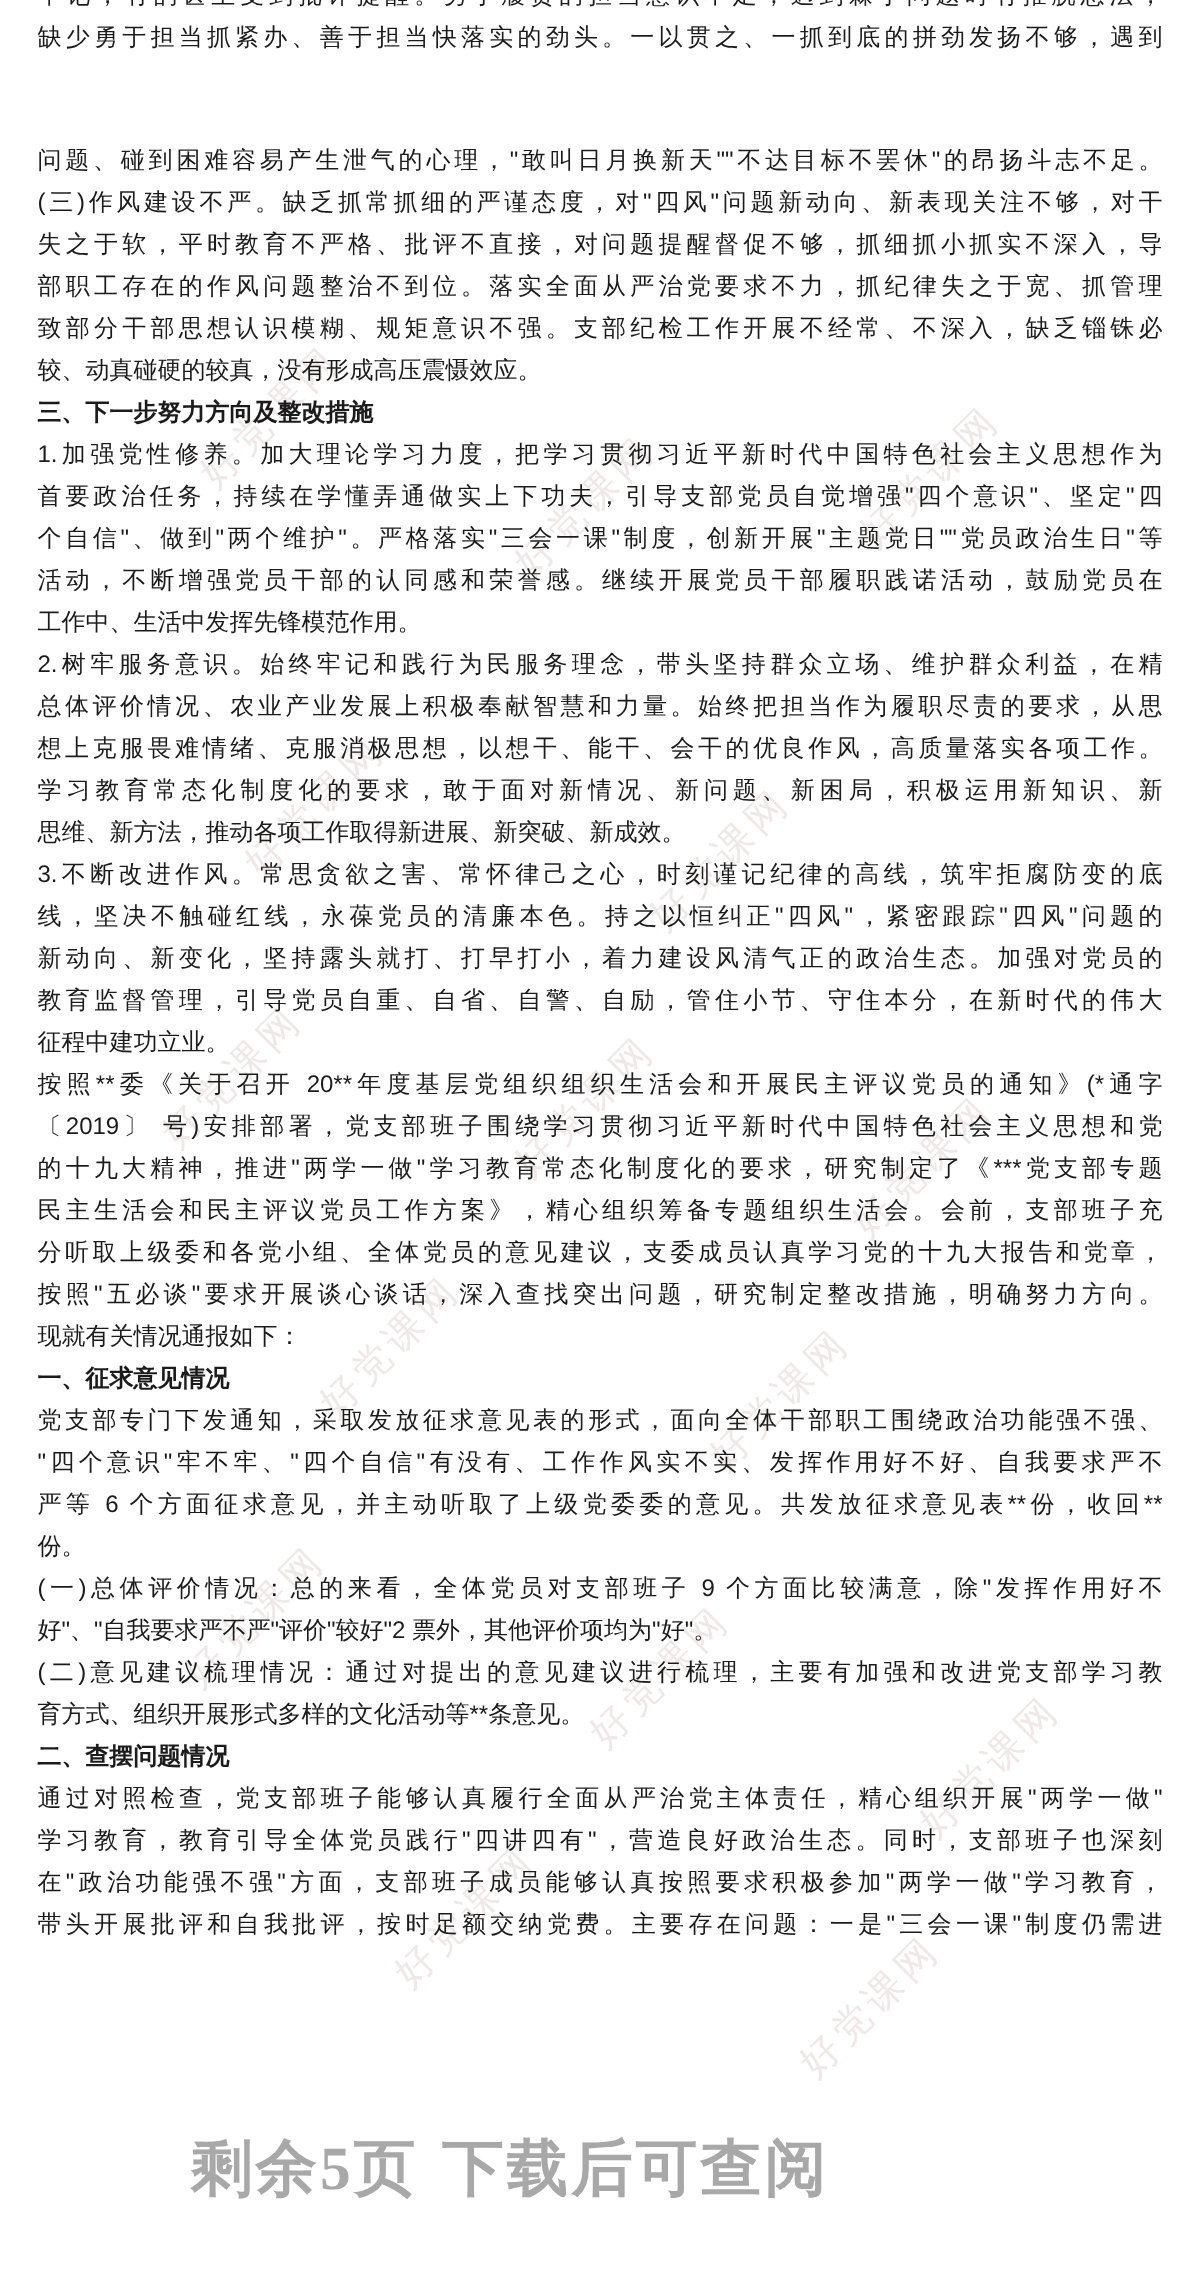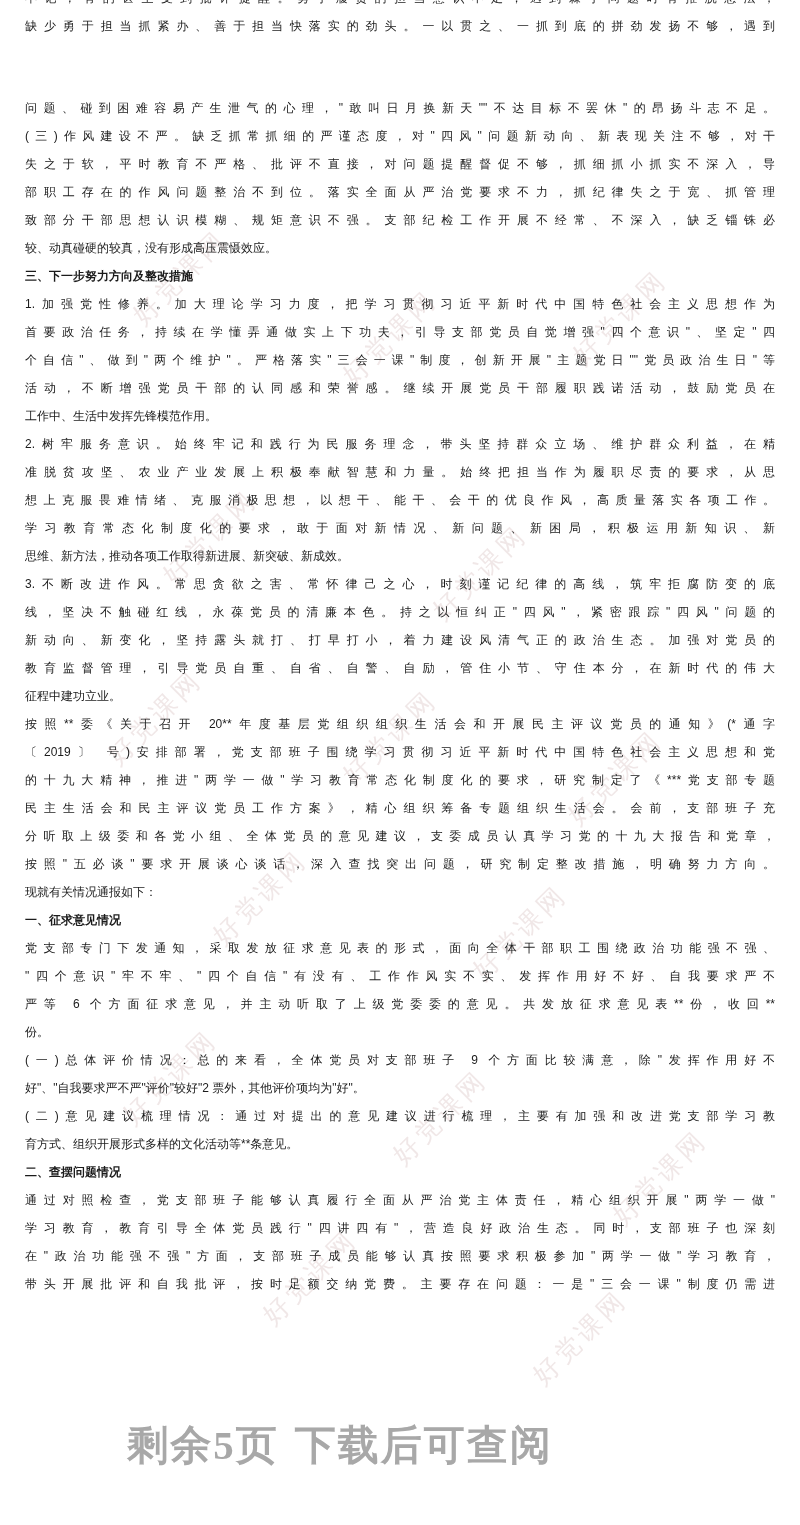--- a/index.html
+++ b/index.html
@@ -11,21 +11,21 @@
   .watermark-layer{position:absolute;inset:0;z-index:1;pointer-events:none;}
   .watermark{
     position:absolute;font-size:26px;letter-spacing:4px;
     color:#d9c2c2;opacity:.38;transform:rotate(-45deg);
     white-space:nowrap;font-family:"Liberation Sans","DejaVu Sans",sans-serif;
   }
   .content{position:absolute;left:25px;width:750px;top:-16px;z-index:2;}
   .block{margin:0;}
   .block.gap-before{margin-top:54px;}
   .line{
-    font-size:12px;line-height:28px;color:#1b1b1b;
+    font-size:16px;line-height:28px;color:#1b1b1b;
     text-align:justify;text-align-last:left;
   }
   .line.fill{text-align-last:justify;}
   .block.h .line{font-weight:bold;}
   .banner{
     position:absolute;top:1420px;left:0;width:800px;z-index:2;
     display:flex;justify-content:center;align-items:baseline;
     transform:translateX(-60px);
     font-family:"Liberation Serif","DejaVu Serif",serif;
     font-weight:bold;font-size:41px;line-height:50px;color:#a8a8a8;
@@ -74,21 +74,21 @@
     </div>
     <div class="block p">
       <div class="line fill">1.加强党性修养。加大理论学习力度，把学习贯彻习近平新时代中国特色社会主义思想作为</div>
       <div class="line fill">首要政治任务，持续在学懂弄通做实上下功夫，引导支部党员自觉增强"四个意识"、坚定"四</div>
       <div class="line fill">个自信"、做到"两个维护"。严格落实"三会一课"制度，创新开展"主题党日""党员政治生日"等</div>
       <div class="line fill">活动，不断增强党员干部的认同感和荣誉感。继续开展党员干部履职践诺活动，鼓励党员在</div>
       <div class="line">工作中、生活中发挥先锋模范作用。</div>
     </div>
     <div class="block p">
       <div class="line fill">2.树牢服务意识。始终牢记和践行为民服务理念，带头坚持群众立场、维护群众利益，在精</div>
-      <div class="line fill">准脱贫攻坚、农业产业发展上积极奉献智慧和力量。始终把担当作为履职尽责的要求，从思</div>
+      <div class="line fill">总体评价情况、农业产业发展上积极奉献智慧和力量。始终把担当作为履职尽责的要求，从思</div>
       <div class="line fill">想上克服畏难情绪、克服消极思想，以想干、能干、会干的优良作风，高质量落实各项工作。</div>
       <div class="line fill">学习教育常态化制度化的要求，敢于面对新情况、新问题、新困局，积极运用新知识、新</div>
       <div class="line">思维、新方法，推动各项工作取得新进展、新突破、新成效。</div>
     </div>
     <div class="block p">
       <div class="line fill">3.不断改进作风。常思贪欲之害、常怀律己之心，时刻谨记纪律的高线，筑牢拒腐防变的底</div>
       <div class="line fill">线，坚决不触碰红线，永葆党员的清廉本色。持之以恒纠正"四风"，紧密跟踪"四风"问题的</div>
       <div class="line fill">新动向、新变化，坚持露头就打、打早打小，着力建设风清气正的政治生态。加强对党员的</div>
       <div class="line fill">教育监督管理，引导党员自重、自省、自警、自励，管住小节、守住本分，在新时代的伟大</div>
       <div class="line">征程中建功立业。</div>

